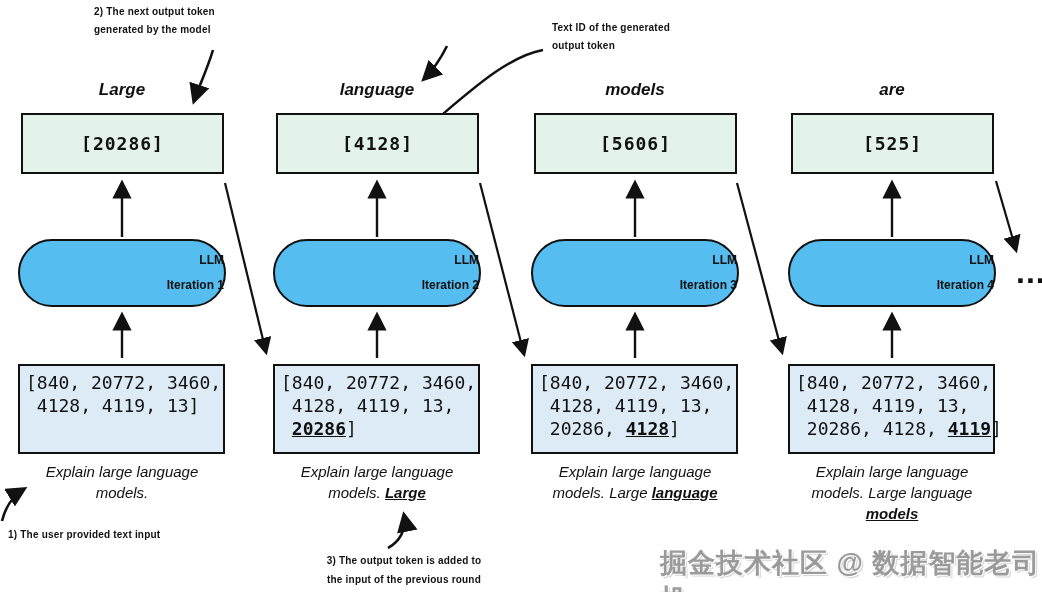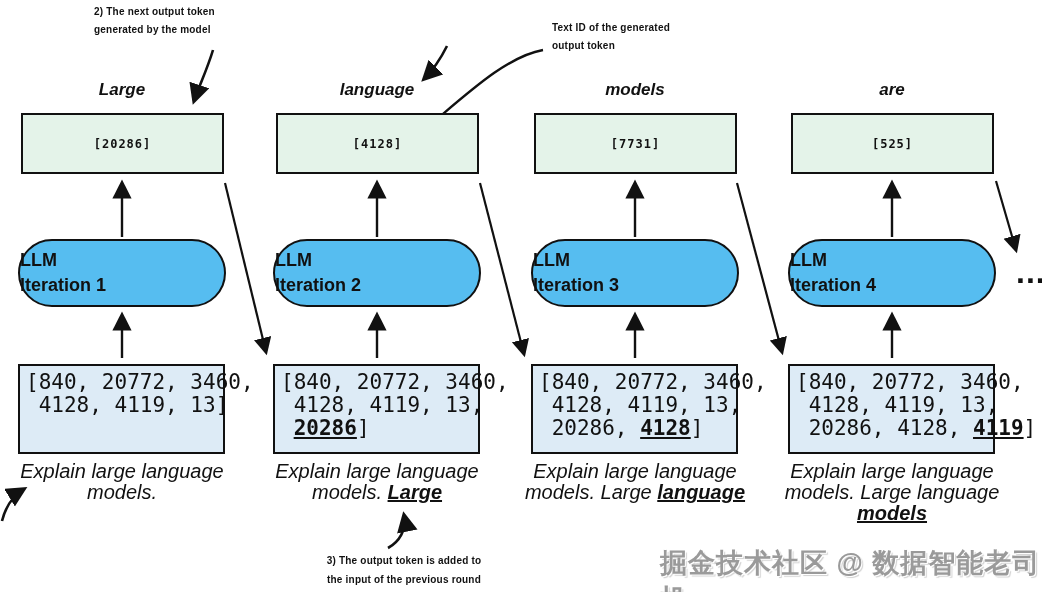--- a/index.html
+++ b/index.html
@@ -9,39 +9,39 @@
   }
   .col{position:absolute;top:0;width:210px;height:484px;}
   .word-label{
     position:absolute;top:80px;left:0;width:100%;text-align:center;
     font-size:17px;font-weight:bold;font-style:italic;
   }
   .token-box{
     position:absolute;top:113px;left:4px;right:3px;height:57px;
     background:var(--token-box,#e4f3e9);border:2px solid #111;
     display:flex;align-items:center;justify-content:center;
-    font-family:"DejaVu Sans Mono",monospace;font-weight:bold;font-size:12px;
+    font-family:"DejaVu Sans Mono",monospace;font-weight:bold;font-size:18px;
     letter-spacing:1px;
   }
   .pill{
     position:absolute;top:239px;left:1px;right:1px;height:64px;
     background:var(--pill,#56bdf0);border:2.5px solid #111;border-radius:36px;
-    display:flex;flex-direction:column;align-items:flex-start;justify-content:center;
-    font-weight:bold;font-size:18px;line-height:25px;
+    display:flex;flex-direction:column;align-items:flex-end;justify-content:center;
+    font-weight:bold;font-size:12px;line-height:25px;
   }
   .input-box{
     position:absolute;top:364px;left:1px;right:2px;height:81px;
     background:var(--input-box,#ddebf6);border:2px solid #111;
-    font-family:"DejaVu Sans Mono",monospace;font-size:21px;line-height:23px;
+    font-family:"DejaVu Sans Mono",monospace;font-size:18px;line-height:23px;
     white-space:pre;padding:5px 0 0 6px;box-sizing:content-box;
   }
   .input-box .emph{font-weight:bold;text-decoration:underline;}
   .caption{
     position:absolute;top:461px;left:-8px;width:226px;text-align:center;
-    font-style:italic;font-size:20px;line-height:21px;white-space:pre;
+    font-style:italic;font-size:15px;line-height:21px;white-space:pre;
   }
   .caption .emph{font-weight:bold;text-decoration:underline;}
   .note{
     position:absolute;font-weight:bold;font-size:10px;line-height:18px;
     white-space:pre;letter-spacing:.2px;
   }
   .note-2{left:94px;top:3px;}
   .note-text-repr{left:337px;top:3px;}
   .note-token-id{left:552px;top:19px;}
   .note-1{left:8px;top:526px;}
@@ -88,20 +88,21 @@
     <path d="M447,46 C440,60 433,70 424,79" stroke="#111" stroke-width="2.6" fill="none" marker-end="url(#ah)"></path>
     <path d="M543,50 C504,57 463,98 418,135" stroke="#111" stroke-width="2.4" fill="none" marker-end="url(#ah)"></path>
     <path d="M2,521 C6,505 14,495 24,489" stroke="#111" stroke-width="2.6" fill="none" marker-end="url(#ah)"></path>
     <path d="M388,548 C399,542 407,530 404,515" stroke="#111" stroke-width="2.6" fill="none" marker-end="url(#ah)"></path>
   </svg>
 
   <div class="note note-2">2) The next output token
 generated by the model</div>
   <div class="note note-token-id">Text ID of the generated
 output token</div>
+  <div class="note note-1">1) The user provided text input</div>
   <div class="note note-3">3) The output token is added to
 the input of the previous round</div>
 
   <div class="col" style="left:17px">
     <div class="word-label">Large</div>
     <div class="token-box">[20286]</div>
     <div class="pill">
       <span>LLM</span>
       <span>Iteration 1</span>
     </div>
@@ -120,21 +121,21 @@
     </div>
     <div class="input-box"><span>[840, 20772, 3460,
  4128, 4119, 13,
  </span><span class="emph">20286</span><span>]</span></div>
     <div class="caption"><span>Explain large language
 models. </span><span class="emph">Large</span></div>
   </div>
 
   <div class="col" style="left:530px">
     <div class="word-label">models</div>
-    <div class="token-box">[7731]</div>
+    <div class="token-box">[5606]</div>
     <div class="pill">
       <span>LLM</span>
       <span>Iteration 3</span>
     </div>
     <div class="input-box"><span>[840, 20772, 3460,
  4128, 4119, 13,
  20286, </span><span class="emph">4128</span><span>]</span></div>
     <div class="caption"><span>Explain large language
 models. Large </span><span class="emph">language</span></div>
   </div>

